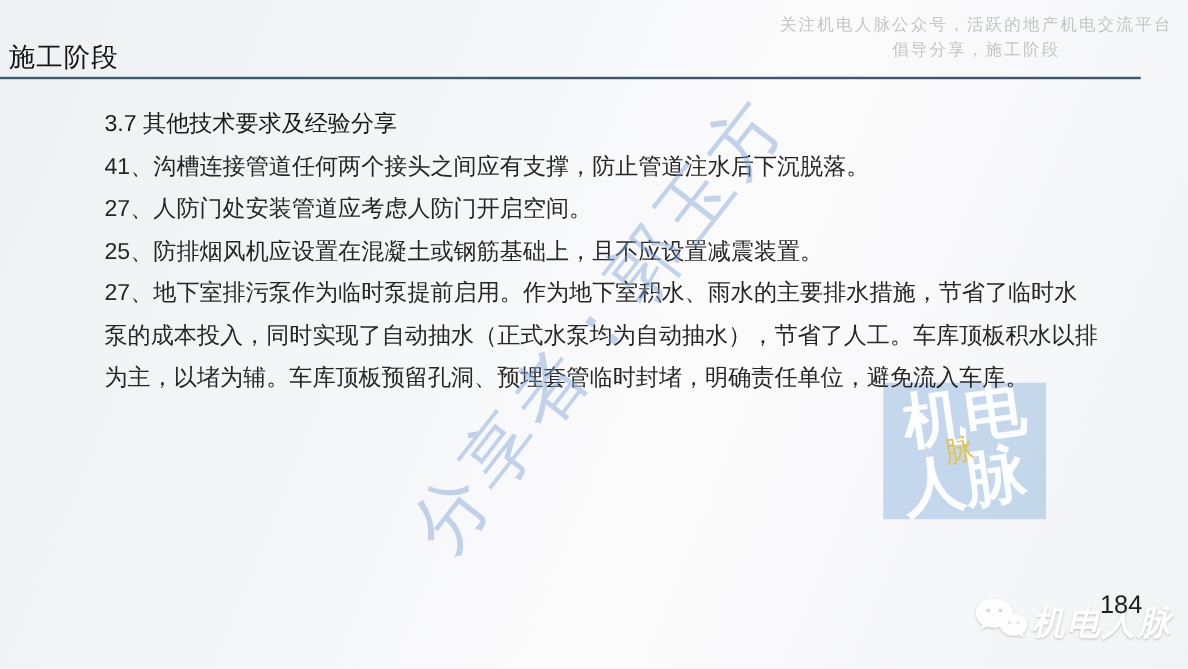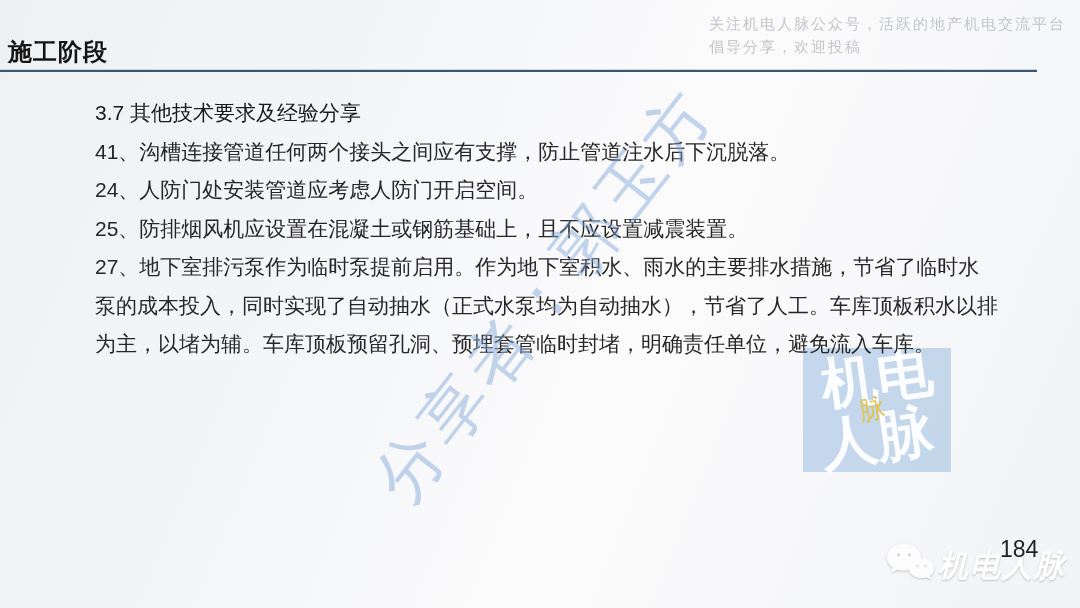--- a/index.html
+++ b/index.html
@@ -9,33 +9,33 @@
     width:1080px; height:608px;
     overflow:hidden;
     background: linear-gradient(112deg, #eef0f2 0%, #f4f5f7 30%, #fbfbfc 58%, #f2f3f5 100%);
     font-family:"Liberation Sans","DejaVu Sans",sans-serif;
     color:#262626;
   }
 
   
   .slide-title {
     position:absolute; left:8px; top:36px;
-    font-size:24px; font-weight:bold; color:#141414;
+    font-size:24px; font-weight:normal; color:#141414;
     letter-spacing:1px;
   }
   .title-rule {
     position:absolute; left:0; top:70px;
     width:1037px; height:2px;
     background:#44546a;
     box-shadow:0 -1px 0 rgba(173,216,230,0.8);
   }
   .header-note {
     position:absolute; right:14px; top:12px;
-    text-align:left;
-    font-family:Liberation Sans, sans-serif;
+    text-align:center;
+    font-family:Liberation Mono, monospace;
     font-size:15px; line-height:23px;
     color:#c3c5c8; letter-spacing:2px;
   }
 
   
   .seal {
     position:absolute; left:803px; top:348px;
     width:148px; height:124px;
     background:rgba(164,195,228,0.62);
     z-index:1;
@@ -100,33 +100,33 @@
 </style>
 </head>
 <body>
 
 <div class="slide">
 
   <div class="slide-title">施工阶段</div>
   <div class="title-rule"></div>
   <div class="header-note">
     <div>关注机电人脉公众号，活跃的地产机电交流平台</div>
-    <div>倡导分享，欢迎投稿</div>
+    <div>倡导分享，施工阶段</div>
   </div>
 
   <div class="seal">
     <div class="seal-row">机电</div>
     <div class="seal-row">人脉</div>
     <div class="seal-accent">脉</div>
   </div>
 
   <div class="content">
     <p class="bold">3.7 其他技术要求及经验分享</p>
     <p>41、沟槽连接管道任何两个接头之间应有支撑，防止管道注水后下沉脱落。</p>
-    <p>24、人防门处安装管道应考虑人防门开启空间。</p>
+    <p>27、人防门处安装管道应考虑人防门开启空间。</p>
     <p>25、防排烟风机应设置在混凝土或钢筋基础上，且不应设置减震装置。</p>
     <p>27、地下室排污泵作为临时泵提前启用。作为地下室积水、雨水的主要排水措施，节省了临时水泵的成本投入，同时实现了自动抽水（正式水泵均为自动抽水），节省了人工。车库顶板积水以排为主，以堵为辅。车库顶板预留孔洞、预埋套管临时封堵，明确责任单位，避免流入车库。</p>
   </div>
 
   <div class="diagonal-watermark">分享者：郭玉方</div>
 
   <div class="footer-brand">
     <span class="wechat-icon">
       <svg viewBox="0 0 52 46" width="52" height="46">
         <defs>

